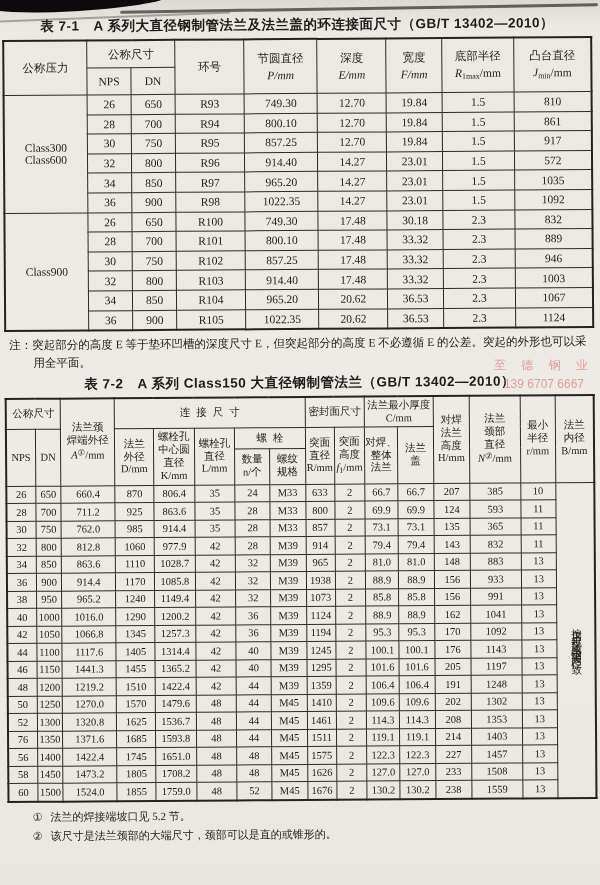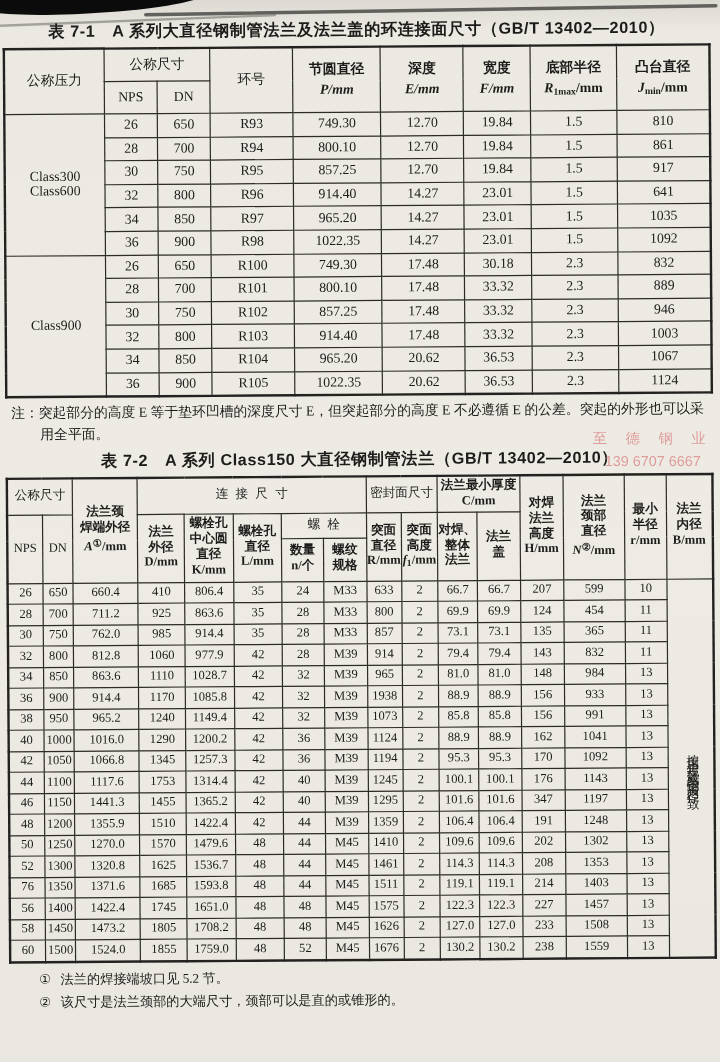--- a/index.html
+++ b/index.html
@@ -22,22 +22,22 @@
     font-weight:bold;font-size:13.5px;letter-spacing:.5px;margin:2px 0 4px 0;
   }
   table{border-collapse:collapse;table-layout:fixed;width:590px;margin:0 auto;background:transparent;}
   th,td{border:1px solid #2d2b27;text-align:center;vertical-align:middle;padding:0 1px;}
   .t1{border:2px solid #242220;}
   .t2{border:2px solid #242220;}
   .t1 th{font-size:11.5px;font-weight:normal;line-height:1.45;height:26px;}
   .t1 td{font-size:11.5px;height:18.6px;}
   .t2 th{font-size:10.5px;font-weight:normal;line-height:1.22;padding:2px 0;}
   .t2 td{font-size:10.5px;height:16.5px;}
-  .lines{white-space:pre-line;display:block;font-weight:bold;}
-  .u{display:block;font-weight:bold;}
+  .lines{white-space:pre-line;display:block;}
+  .u{display:block;}
   .it{font-style:italic;}
   sub{font-size:8px;vertical-align:-2px;}
   sup{font-size:8.5px;vertical-align:3px;}
   .grp{letter-spacing:6px;text-indent:6px;}
   .pressure{white-space:pre-line;font-size:11.5px;}
   .bnote{
     writing-mode:vertical-rl;text-orientation:upright;letter-spacing:3px;
     font-size:10.5px;padding:8px 0;line-height:1;
   }
   .note{
@@ -142,21 +142,21 @@
           <td>917</td>
         </tr>
         <tr>
           <td>32</td>
           <td>800</td>
           <td>R96</td>
           <td>914.40</td>
           <td>14.27</td>
           <td>23.01</td>
           <td>1.5</td>
-          <td>641</td>
+          <td>572</td>
         </tr>
         <tr>
           <td>34</td>
           <td>850</td>
           <td>R97</td>
           <td>965.20</td>
           <td>14.27</td>
           <td>23.01</td>
           <td>1.5</td>
           <td>1035</td>
@@ -344,49 +344,49 @@
           <span class="lines">螺纹
 规格</span>
         </th>
       </tr>
     </thead>
     <tbody>
         <tr>
           <td>26</td>
           <td>650</td>
           <td>660.4</td>
-          <td>410</td>
+          <td>870</td>
           <td>806.4</td>
           <td>35</td>
           <td>24</td>
           <td>M33</td>
           <td>633</td>
           <td>2</td>
           <td>66.7</td>
           <td>66.7</td>
           <td>207</td>
-          <td>599</td>
+          <td>385</td>
           <td>10</td>
           <td class="bnote" rowspan="18">按用户规定或与钢管内径一致</td>
         </tr>
         <tr>
           <td>28</td>
           <td>700</td>
           <td>711.2</td>
           <td>925</td>
           <td>863.6</td>
           <td>35</td>
           <td>28</td>
           <td>M33</td>
           <td>800</td>
           <td>2</td>
           <td>69.9</td>
           <td>69.9</td>
           <td>124</td>
-          <td>454</td>
+          <td>593</td>
           <td>11</td>
         </tr>
         <tr>
           <td>30</td>
           <td>750</td>
           <td>762.0</td>
           <td>985</td>
           <td>914.4</td>
           <td>35</td>
           <td>28</td>
@@ -423,21 +423,21 @@
           <td>1110</td>
           <td>1028.7</td>
           <td>42</td>
           <td>32</td>
           <td>M39</td>
           <td>965</td>
           <td>2</td>
           <td>81.0</td>
           <td>81.0</td>
           <td>148</td>
-          <td>984</td>
+          <td>883</td>
           <td>13</td>
         </tr>
         <tr>
           <td>36</td>
           <td>900</td>
           <td>914.4</td>
           <td>1170</td>
           <td>1085.8</td>
           <td>42</td>
           <td>32</td>
@@ -498,21 +498,21 @@
           <td>95.3</td>
           <td>95.3</td>
           <td>170</td>
           <td>1092</td>
           <td>13</td>
         </tr>
         <tr>
           <td>44</td>
           <td>1100</td>
           <td>1117.6</td>
-          <td>1753</td>
+          <td>1405</td>
           <td>1314.4</td>
           <td>42</td>
           <td>40</td>
           <td>M39</td>
           <td>1245</td>
           <td>2</td>
           <td>100.1</td>
           <td>100.1</td>
           <td>176</td>
           <td>1143</td>
@@ -524,28 +524,28 @@
           <td>1441.3</td>
           <td>1455</td>
           <td>1365.2</td>
           <td>42</td>
           <td>40</td>
           <td>M39</td>
           <td>1295</td>
           <td>2</td>
           <td>101.6</td>
           <td>101.6</td>
-          <td>347</td>
+          <td>205</td>
           <td>1197</td>
           <td>13</td>
         </tr>
         <tr>
           <td>48</td>
           <td>1200</td>
-          <td>1355.9</td>
+          <td>1219.2</td>
           <td>1510</td>
           <td>1422.4</td>
           <td>42</td>
           <td>44</td>
           <td>M39</td>
           <td>1359</td>
           <td>2</td>
           <td>106.4</td>
           <td>106.4</td>
           <td>191</td>

